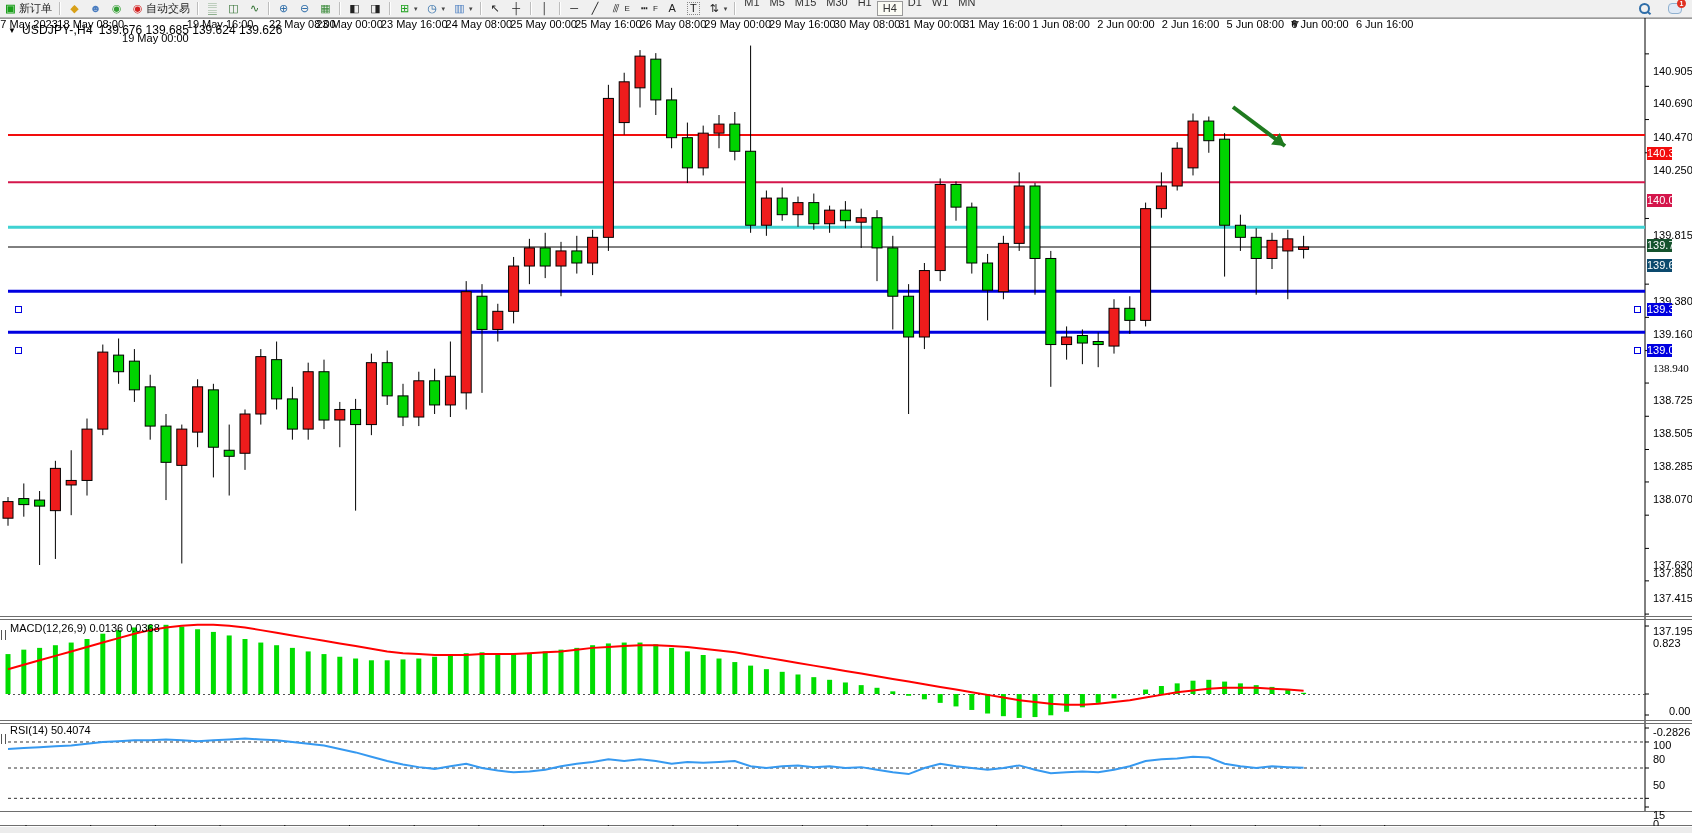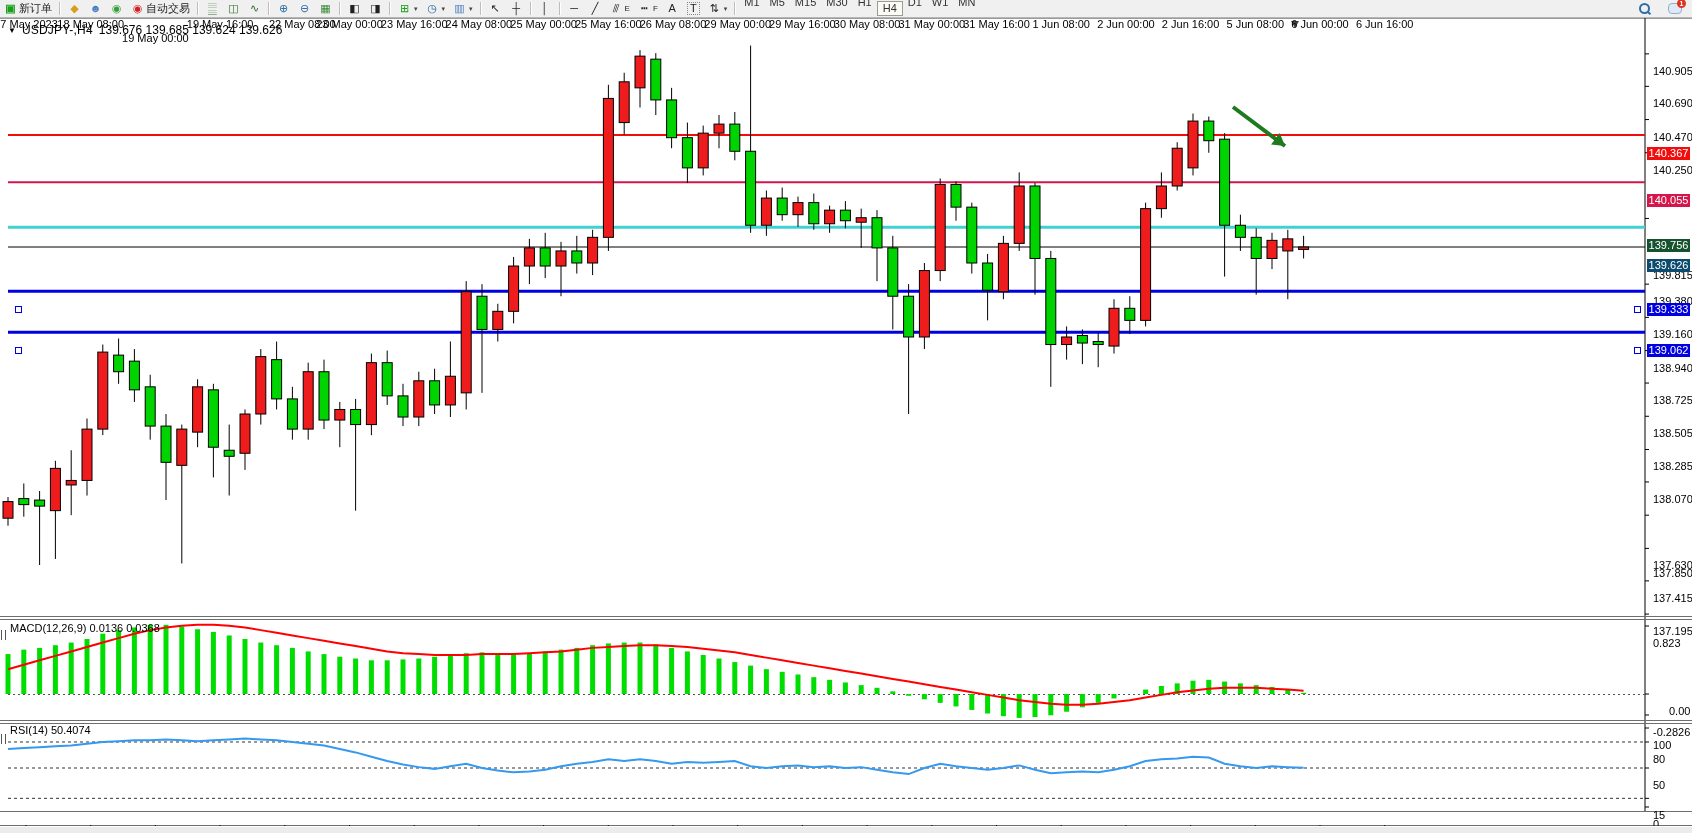--- a/index.html
+++ b/index.html
@@ -20,21 +20,21 @@
   .bubble{position:relative;width:12px;height:9px;background:#dfe9f5;border:1px solid #8fb0cf;border-radius:4px;display:inline-block;}
   .bubble .badge{position:absolute;right:-5px;top:-5px;width:9px;height:9px;border-radius:50%;background:#e03020;
                  color:#fff;font-size:7px;line-height:9px;text-align:center;font-weight:bold;}
   
   #chartwin{position:absolute;left:0;top:18px;width:1692px;height:807px;background:#fff;}
   #chart-svg{position:absolute;left:0;top:0;}
   .overlay-label{position:absolute;font-size:11px;color:#000;white-space:pre;}
   #title-bar{position:absolute;left:8px;top:5px;font-size:12px;color:#000;display:flex;align-items:center;gap:6px;}
   #title-bar .tri{font-size:8px;color:#000;}
   .axis-label{position:absolute;font-size:11px;color:#000;white-space:nowrap;}
-  .axis-badge{position:absolute;left:1647px;width:43px;height:13px;color:#fff;font-size:11px;
+  .axis-badge{position:absolute;left:1647px;width:25px;height:13px;color:#fff;font-size:11px;
               line-height:13px;text-align:center;white-space:nowrap;}
   .time-label{position:absolute;top:796px;font-size:11px;color:#000;white-space:nowrap;transform:translateX(-50%);}
   .handle{position:absolute;width:5px;height:5px;background:#fff;border:1px solid #0000e0;}
   #statusbar{position:absolute;left:0;top:826px;width:1692px;height:7px;background:#ececec;border-top:1px solid #fff;}
   .grip{position:absolute;left:1px;width:3px;border-left:1px solid #555;border-right:1px solid #555;}
 </style>
 </head>
 <body>
 
 <div id="app">
@@ -492,24 +492,24 @@
     </div>
 
     <div class="overlay-label" style="left:10px;top:604px;">MACD(12,26,9) 0.0136 0.0368</div>
     <div class="overlay-label" style="left:10px;top:706px;">RSI(14) 50.4074</div>
 
     <div id="labels-layer">
         <div class="axis-label" style="left: 1653px; top: 46.871px;">140.905</div>
         <div class="axis-label" style="left: 1653px; top: 79.336px;">140.690</div>
         <div class="axis-label" style="left: 1653px; top: 112.556px;">140.470</div>
         <div class="axis-label" style="left: 1653px; top: 145.776px;">140.250</div>
-        <div class="axis-label" style="left: 1653px; top: 211.461px; margin-top: 40px;">139.815</div>
+        <div class="axis-label" style="left: 1653px; top: 211.461px;">139.815</div>
         <div class="axis-label" style="left: 1653px; top: 277.146px;">139.380</div>
         <div class="axis-label" style="left: 1653px; top: 310.366px;">139.160</div>
-        <div class="axis-label" style="left: 1653px; top: 343.586px;">138.940</div>
+        <div class="axis-label" style="left: 1653px; top: 343.586px; font-family: Liberation Serif, serif;">138.940</div>
         <div class="axis-label" style="left: 1653px; top: 376.051px;">138.725</div>
         <div class="axis-label" style="left: 1653px; top: 409.271px;">138.505</div>
         <div class="axis-label" style="left: 1653px; top: 442.491px;">138.285</div>
         <div class="axis-label" style="left: 1653px; top: 474.956px;">138.070</div>
         <div class="axis-label" style="left: 1653px; top: 508.176px; margin-top: 41px;">137.850</div>
         <div class="axis-label" style="left: 1653px; top: 541.396px;">137.630</div>
         <div class="axis-label" style="left: 1653px; top: 573.861px;">137.415</div>
         <div class="axis-label" style="left: 1653px; top: 607.081px;">137.195</div>
         <div class="time-label" style="left: 26px; top: 0px;">17 May 2023</div>
         <div class="time-label" style="left: 90.7px; top: 0px;">18 May 08:00</div>

